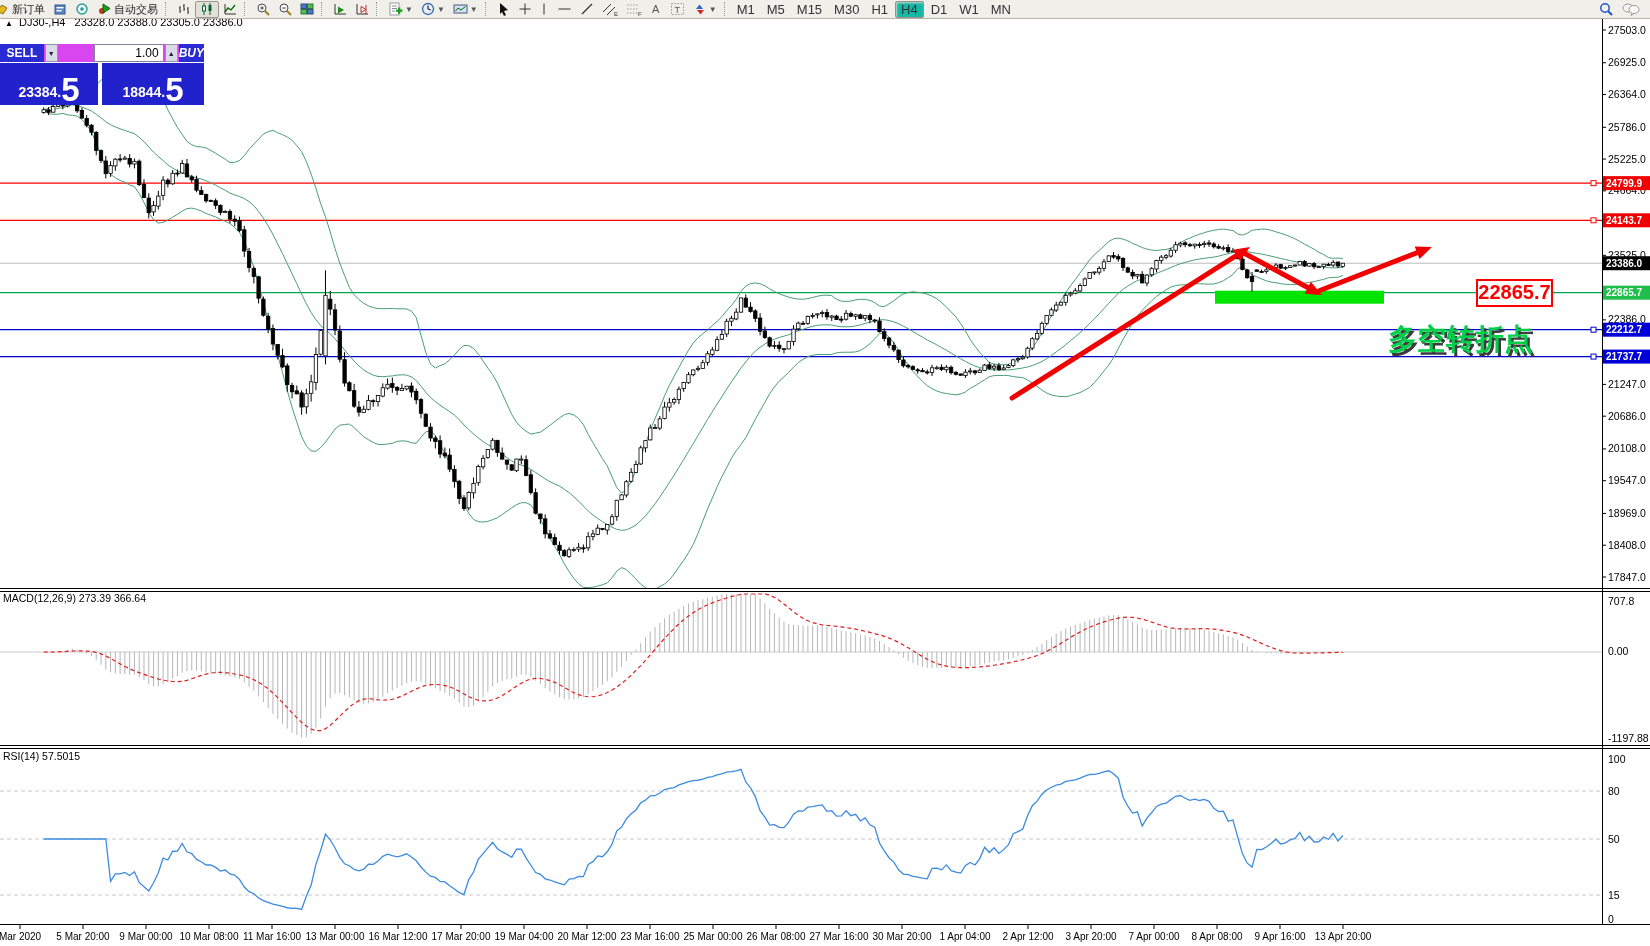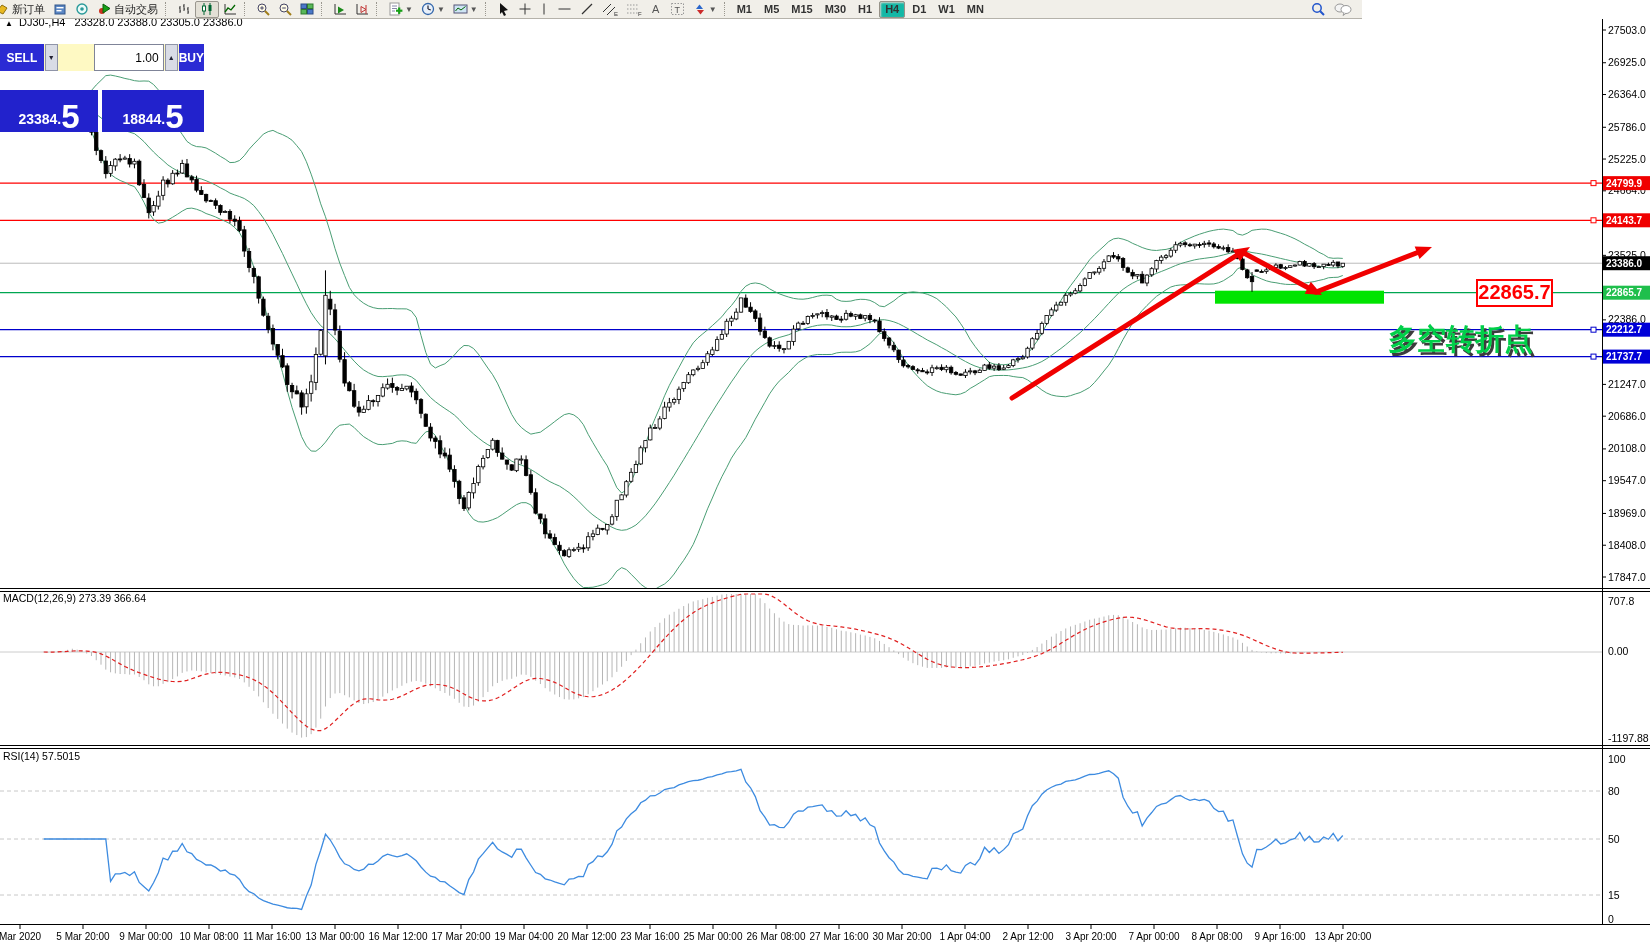--- a/index.html
+++ b/index.html
@@ -1,43 +1,43 @@
 <!DOCTYPE html>
 <html><head>
 <meta charset="utf-8">
 <style>
   html,body{margin:0;padding:0;background:#fff;}
   body{width:1650px;height:946px;overflow:hidden;position:relative;
        font-family:"Liberation Sans",sans-serif;-webkit-font-smoothing:antialiased;}
   
-  .tb{position:absolute;left:0;top:0;width:1362px;height:18px;background:#f1efe9;
+  .tb{position:absolute;left:0;top:0;width:1650px;height:18px;background:#f1efe9;
       border-bottom:1px solid #b5b2aa;display:flex;align-items:center;z-index:20;
       font-size:11px;color:#222;padding:0;white-space:nowrap;}
   .tbtn{height:17px;display:flex;align-items:center;gap:3px;padding:0 4px;cursor:default;}
   .tbtn svg{display:block;}
   .tbtn.active{background:#e3e0d6;border:1px solid #9a978f;border-radius:2px;height:15px;}
   .sep{width:4px;height:14px;border-left:1px dotted #9a978f;margin:0 3px;}
-  .tf{padding:0 5px;height:15px;line-height:15px;font-size:11px;color:#333;font-weight:bold;}
+  .tf{padding:0 5px;height:15px;line-height:15px;font-size:13px;color:#333;}
   .tf.active{background:#14b8a6;border:1px solid #979288;box-shadow:inset 1px 1px 2px #d6d3c9;border-radius:2px;}
   .tb-spacer{flex:1;}
   .caret{font-size:8px;color:#555;margin-left:-1px;}
   
   .title{position:absolute;left:5px;top:16px;z-index:6;font-size:11px;color:#000;}
   .title .mk{font-size:8px;margin-right:3px;}
   
   .trade{position:absolute;left:0;top:44px;width:204px;z-index:10;}
-  .trow1{display:flex;height:27px;background:#fef9c3;gap:1px;}
+  .trow1{display:flex;height:18px;background:#d946ef;gap:1px;}
   .btn-sell,.btn-buy{background:#2b2bd4;color:#fff;font-weight:bold;font-size:12px;
       display:flex;align-items:center;justify-content:center;}
-  .btn-sell{width:48px;} .btn-buy{flex:1;}
+  .btn-sell{width:48px;} .btn-buy{flex:1;font-style:italic;}
   .spin{width:14px;background:#d9dce6;border:1px solid #8f94a8;box-sizing:border-box;
       display:flex;align-items:center;justify-content:center;font-size:7px;color:#223;}
   .vol{width:70px;border:1px solid #7f8498;font-size:12px;text-align:right;
       padding:0 4px 0 0;box-sizing:border-box;font-family:"Liberation Sans",sans-serif;margin-left:35px;}
-  .trow2{display:flex;margin-top:19px;height:42px;gap:4px;}
+  .trow2{display:flex;margin-top:1px;height:42px;gap:4px;}
   .pbox{background:#2222cc;color:#fff;display:flex;align-items:flex-end;justify-content:center;padding-bottom:1px;}
   .pbox.left{width:98px;} .pbox.right{flex:1;}
   .pbox .m{font-size:14px;font-weight:bold;margin-bottom:4px;}
   .pbox .b{font-size:33px;font-weight:bold;line-height:0.85;}
   svg text{font-family:"Liberation Sans",sans-serif;}
 </style>
 </head>
 <body>
 
 <div class="tb">

